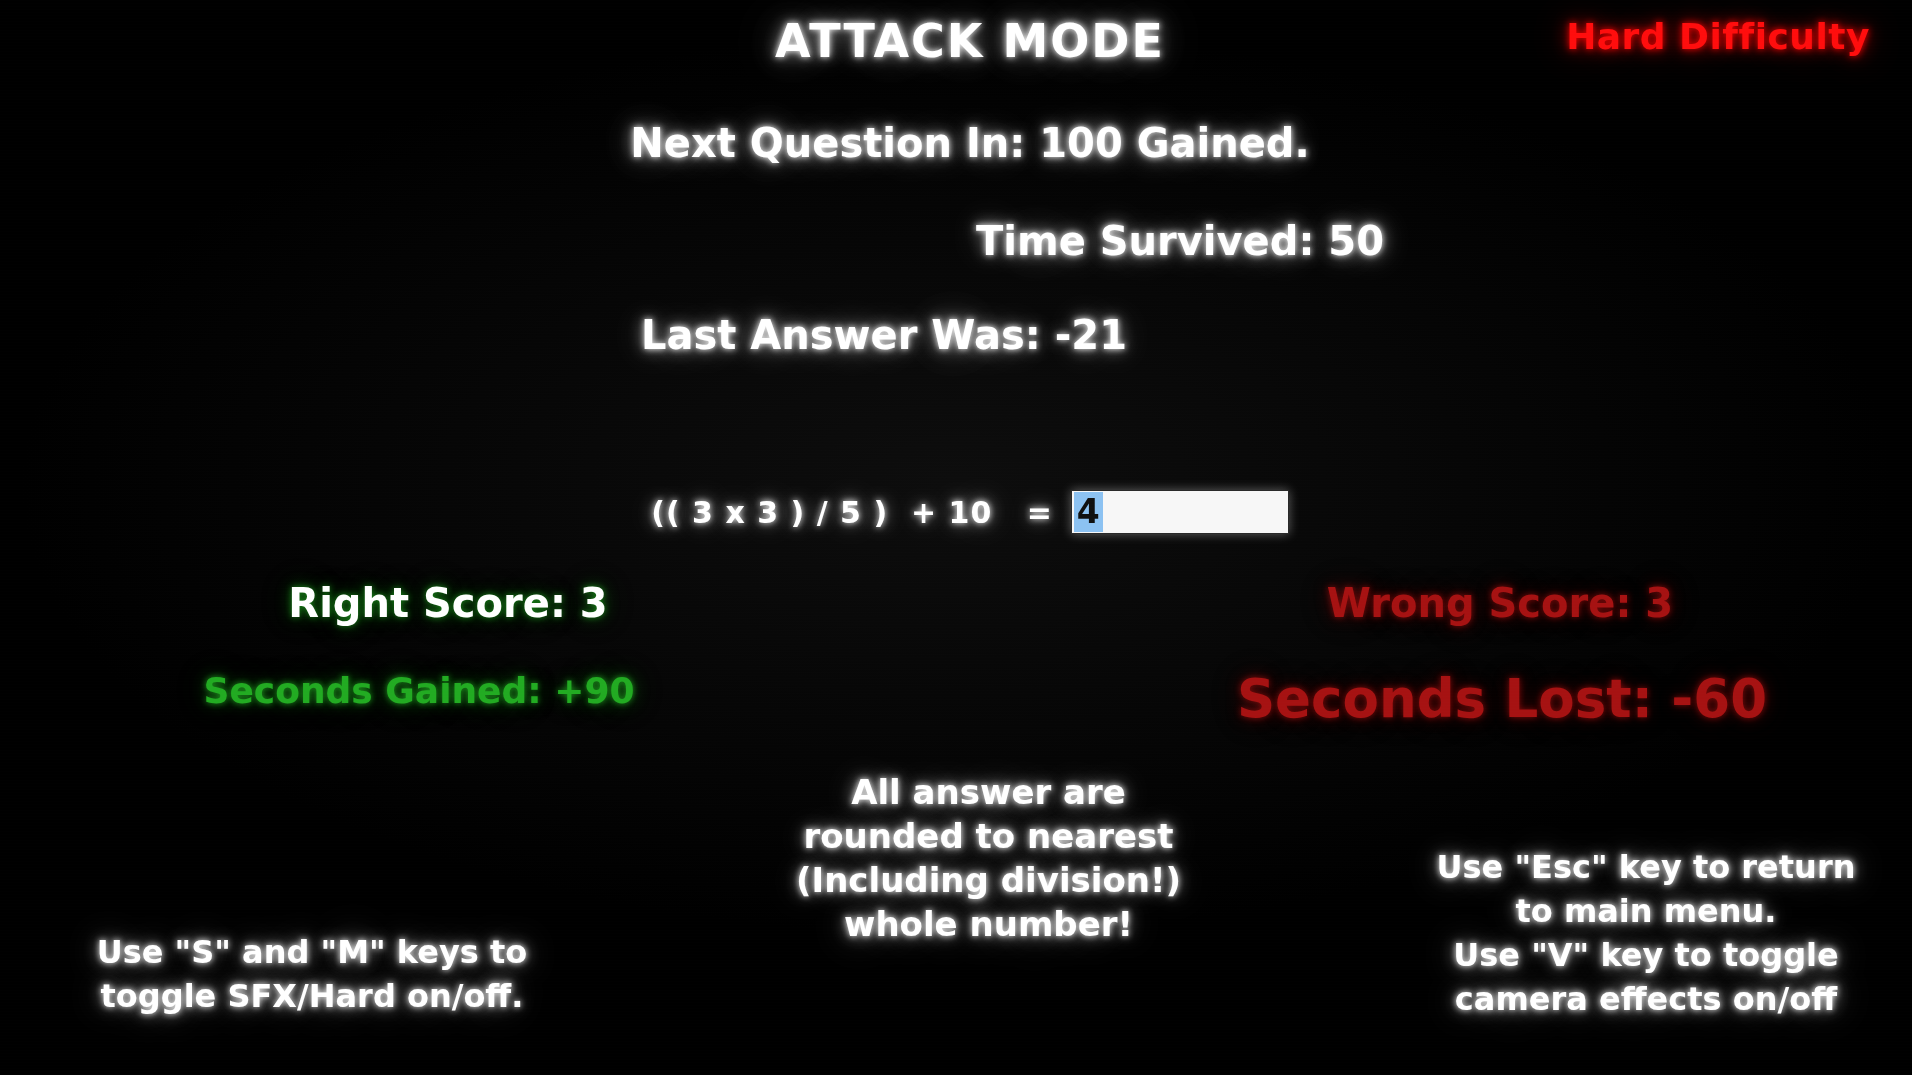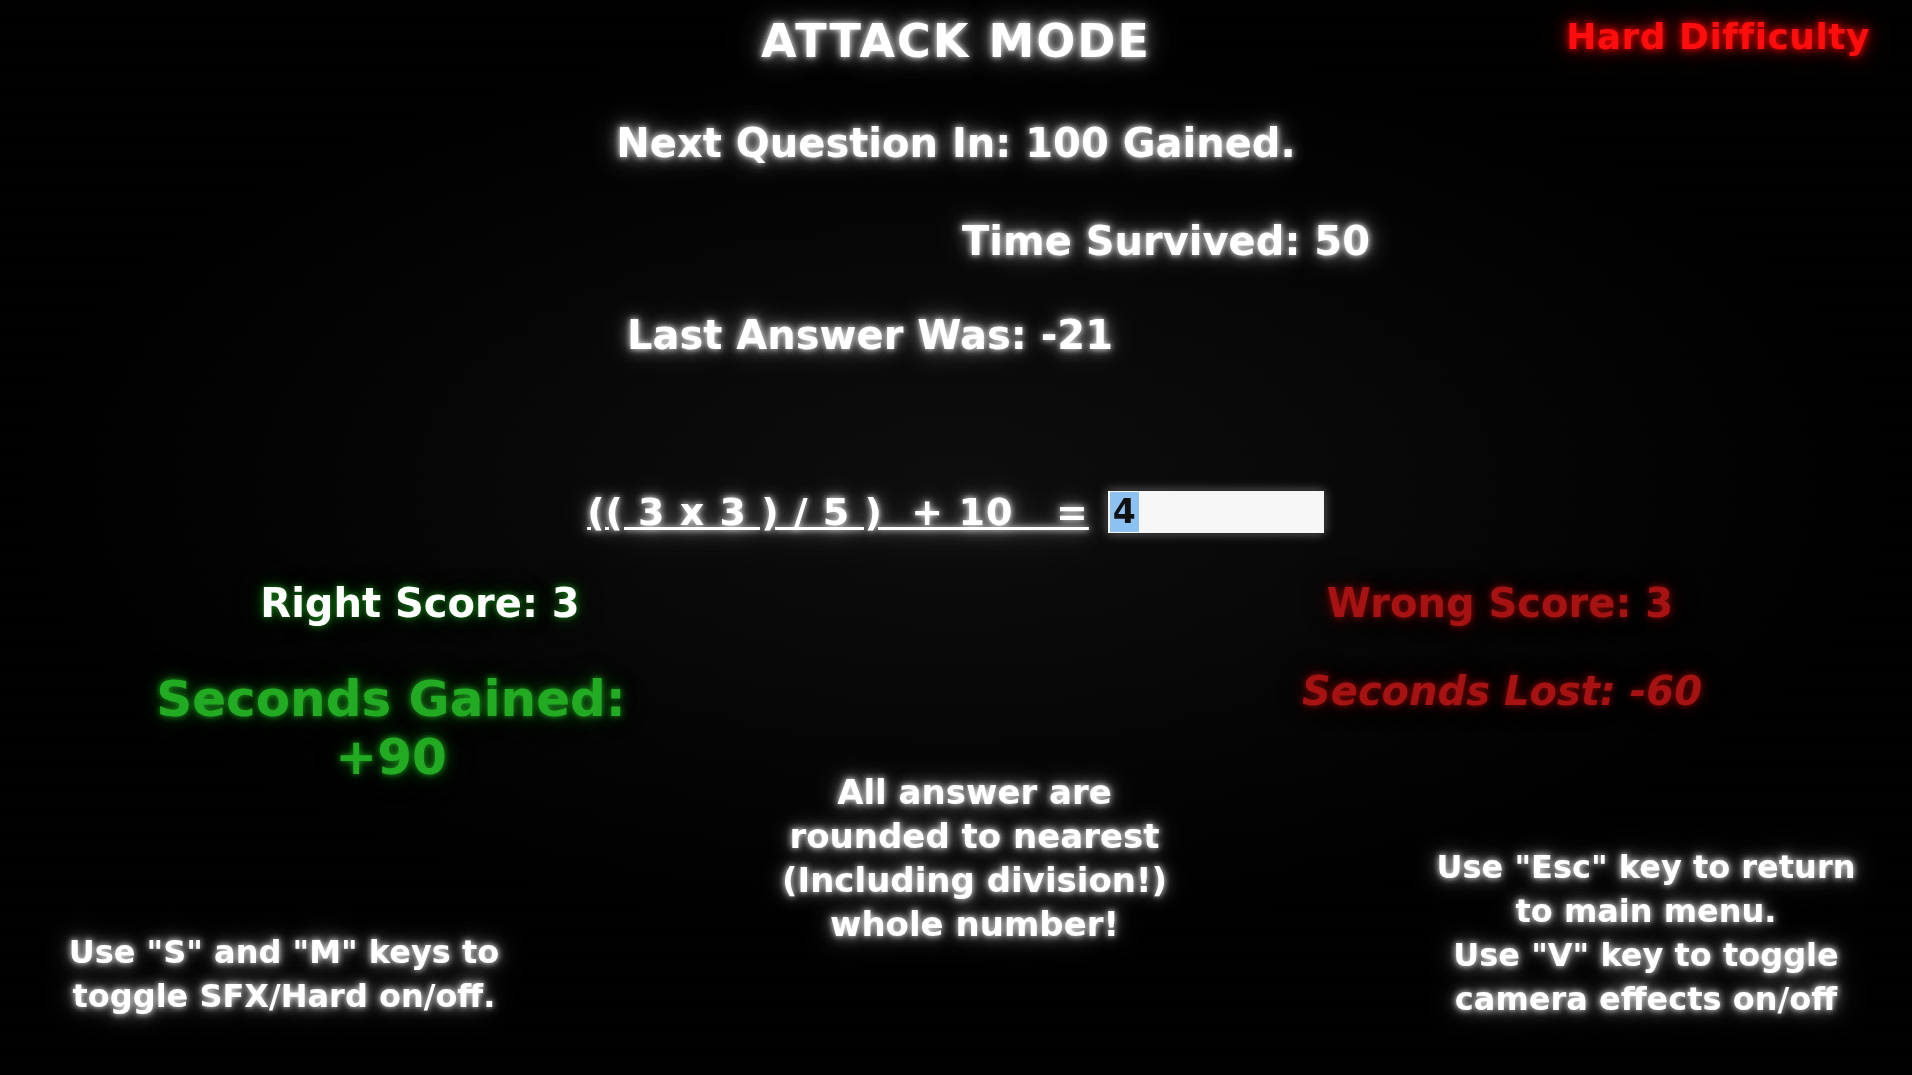--- a/index.html
+++ b/index.html
@@ -33,21 +33,21 @@
     z-index: 3;
     opacity: 0.10;
     background: repeating-linear-gradient(
       to bottom,
       rgba(255,255,255,0.05) 0px,
       rgba(255,255,255,0.05) 1px,
       rgba(0,0,0,0) 1px,
       rgba(0,0,0,0) 3px
     );
   }
-  .layer { position: absolute; z-index: 2; }
+  .layer { position: absolute; z-index: 2; margin-left: 28px; }
 
   .glow-white {
     color: #ffffff;
     text-shadow:
       0 0 6px rgba(255,255,255,0.95),
       0 0 16px rgba(255,255,255,0.55),
       0 0 34px rgba(255,255,255,0.30),
       0 0 60px rgba(255,255,255,0.16);
     font-weight: bold;
   }
@@ -117,24 +117,23 @@
     padding-left: 8px;
   }
 
   #equation-row {
     left: 0; right: 0; top: 490px;
     display: flex;
     justify-content: center;
     align-items: center;
   }
   #equation-text {
-    font-size: 38px;
+    font-size: 30px;
     letter-spacing: 1px;
     white-space: pre;
-    text-decoration: underline;
   }
   #answer-input {
     margin-left: 18px;
     width: 218px;
     height: 44px;
     background: #f7f7f7;
     border: 1px solid #2a2a2a;
     box-shadow: 0 0 10px rgba(255,255,255,0.35);
     display: flex;
     align-items: center;
@@ -161,28 +160,27 @@
   #wrong-score {
     right: 142px; top: 580px;
     width: 540px;
     text-align: center;
     font-size: 40px;
   }
   #seconds-gained {
     left: 96px; top: 670px;
     width: 590px;
     text-align: center;
-    font-size: 50px;
+    font-size: 36px;
   }
   #seconds-lost {
     right: 130px; top: 668px;
     width: 560px;
     text-align: center;
-    font-size: 40px;
-    font-style: italic;
+    font-size: 53px;
   }
 
   #rounding-note {
     left: 0; right: 0; top: 770px;
     text-align: center;
     font-size: 34px;
     line-height: 44px;
     padding-left: 37px;
   }
   #rounding-note .nline { display: block; }

